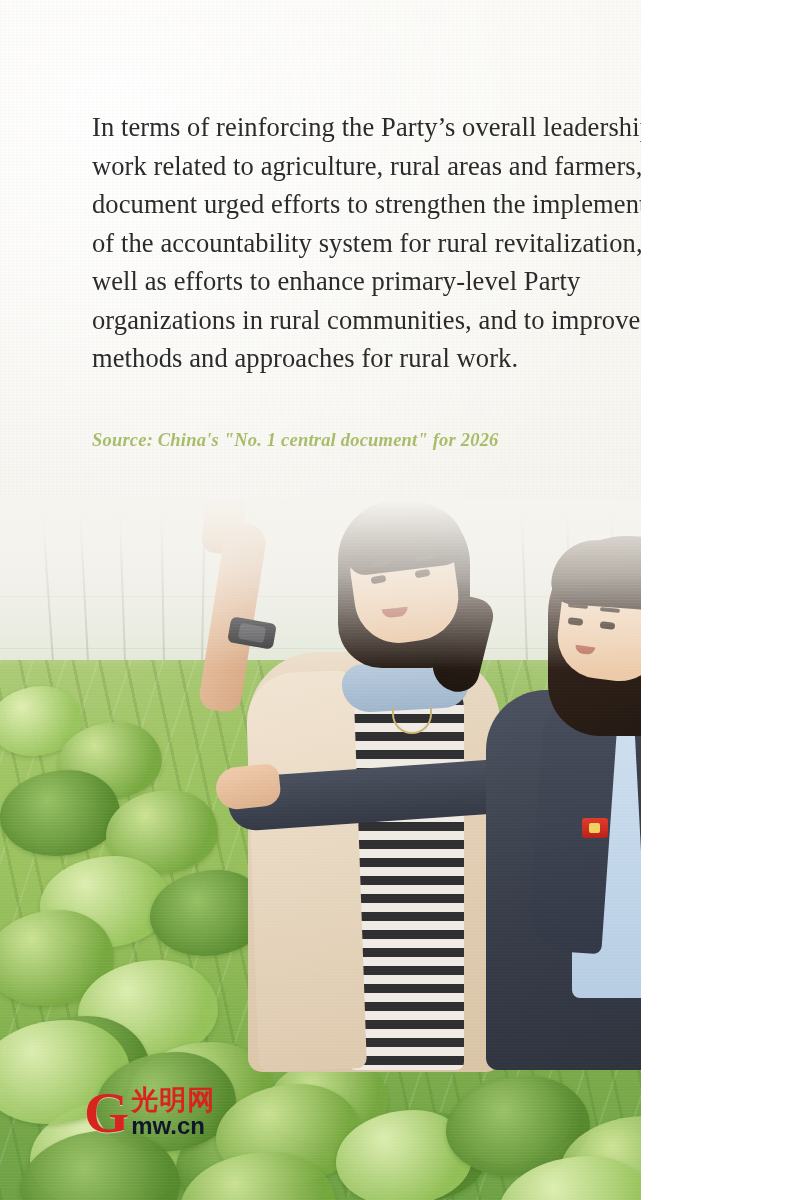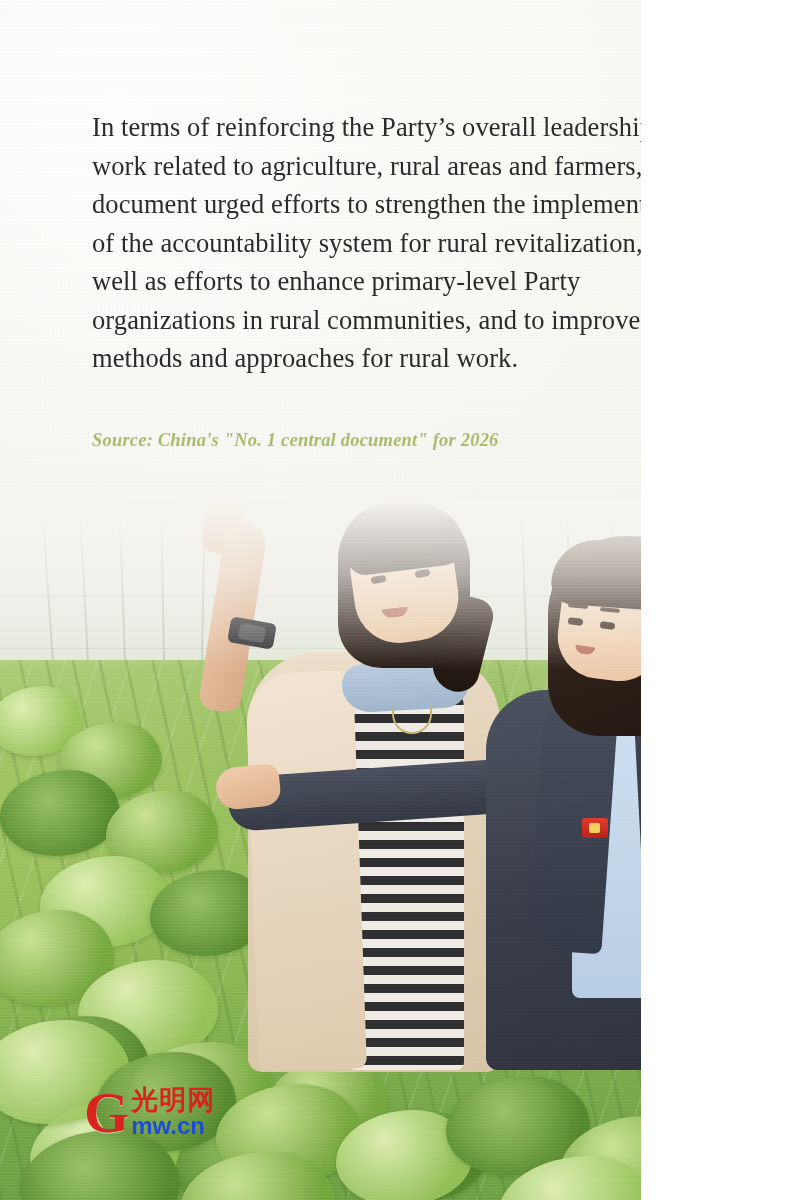--- a/index.html
+++ b/index.html
@@ -493,21 +493,21 @@
     font-size: 27px;
     font-weight: bold;
     color: #d9231f;
     line-height: 28px;
     letter-spacing: 1px;
   }
   .logo-url {
     font-family: "Liberation Sans", sans-serif;
     font-size: 24px;
     font-weight: bold;
-    color: #1d4ed8;
+    color: #0f172a;
     line-height: 24px;
     letter-spacing: 0px;
   }
 </style>
 </head>
 <body>
 
 <div class="poster">
 
   <div class="paper-bg"></div>

